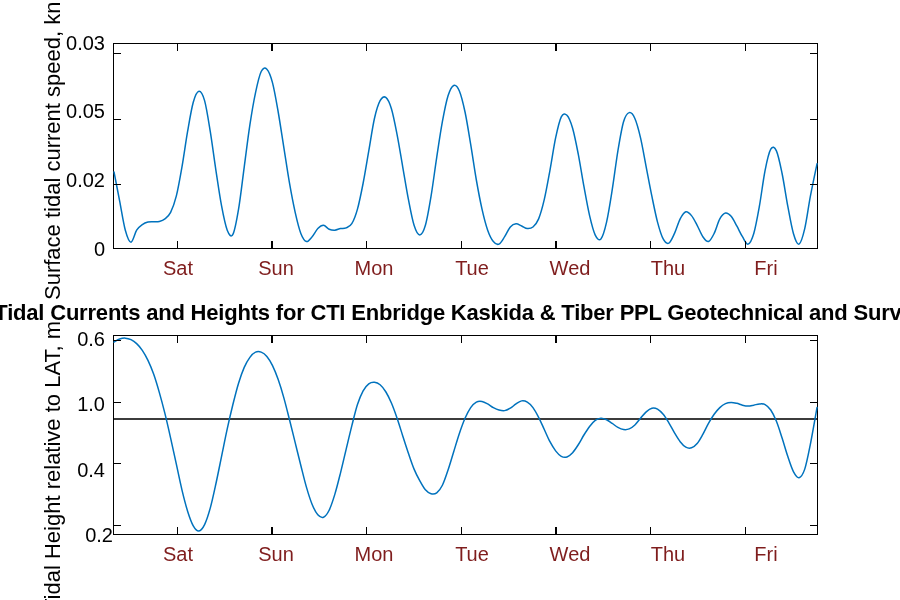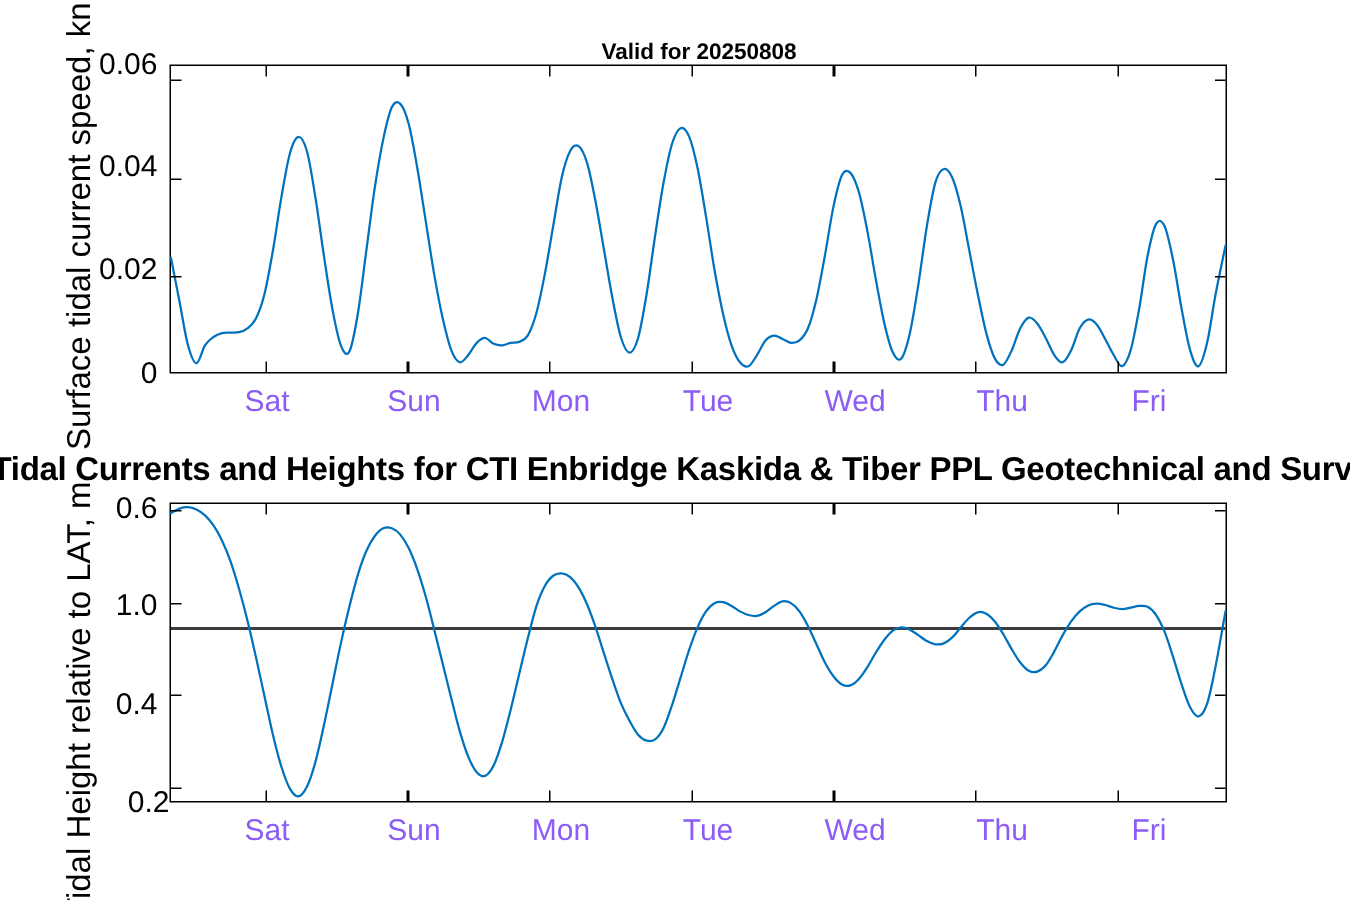--- a/index.html
+++ b/index.html
@@ -54,21 +54,21 @@
     background: #000;
   }
   .tick-y.left-in  { left: 0; width: 7px; }
   .tick-y.right-in { right: 0; width: 7px; }
 
   
   .xticklabel {
     position: absolute;
     font-size: 20px;
     line-height: 1;
-    color: #8b5cf6;
+    color: #7f1d1d;
     text-align: center;
     white-space: nowrap;
     transform: translateX(-50%);
   }
   .yticklabel {
     position: absolute;
     font-size: 20px;
     line-height: 1;
     color: #000;
     text-align: right;
@@ -115,21 +115,20 @@
     width: 100%;
     height: 1.4px;
     background: #3c3c3c;
   }
 </style>
 </head>
 <body>
 
 <div id="figure">
 
-  <div class="axes-title" style="left:466px; top:26px;">Valid for 20250808</div>
 
   <div class="ylabel" id="ylabel-top">Surface tidal current speed, kn</div>
 
   <div class="axes-box" id="axes-top">
     <svg class="plot-svg" id="svg-top" viewBox="0 0 705 206" preserveAspectRatio="none">
         <path d="M 0.00 129.16 C 0.95 134.06, 3.79 148.78, 5.68 158.59 C 7.57 168.40, 9.46 181.09, 11.36 188.02 C 13.25 194.94, 15.14 200.11, 17.03 200.11 C 18.93 200.11, 20.82 190.96, 22.71 188.02 C 24.60 185.07, 26.50 183.82, 28.39 182.46 C 30.28 181.09, 32.17 180.33, 34.07 179.84 C 35.96 179.35, 37.85 179.62, 39.74 179.51 C 41.64 179.41, 43.53 179.68, 45.42 179.19 C 47.32 178.70, 49.21 178.10, 51.10 176.57 C 52.99 175.05, 54.89 173.85, 56.78 170.03 C 58.67 166.22, 60.56 161.31, 62.46 153.68 C 64.35 146.05, 66.24 135.15, 68.13 124.25 C 70.03 113.35, 71.92 99.19, 73.81 88.29 C 75.70 77.39, 77.60 65.61, 79.49 58.86 C 81.38 52.10, 83.28 48.01, 85.17 47.74 C 87.06 47.47, 88.95 50.46, 90.85 57.22 C 92.74 63.98, 94.63 76.57, 96.52 88.29 C 98.42 100.00, 100.31 114.99, 102.20 127.52 C 104.09 140.06, 105.99 153.41, 107.88 163.49 C 109.77 173.57, 111.66 183.22, 113.56 188.02 C 115.45 192.81, 117.34 195.81, 119.23 192.27 C 121.13 188.72, 123.02 178.10, 124.91 166.76 C 126.81 155.43, 128.70 138.42, 130.59 124.25 C 132.48 110.08, 134.38 94.28, 136.27 81.75 C 138.16 69.21, 140.05 58.04, 141.95 49.05 C 143.84 40.06, 145.73 31.72, 147.62 27.79 C 149.52 23.87, 151.41 23.60, 153.30 25.50 C 155.19 27.41, 157.09 32.04, 158.98 39.24 C 160.87 46.43, 162.77 57.77, 164.66 68.67 C 166.55 79.57, 168.44 92.65, 170.34 104.63 C 172.23 116.62, 174.12 129.70, 176.01 140.60 C 177.91 151.50, 179.80 161.58, 181.69 170.03 C 183.58 178.48, 185.48 186.38, 187.37 191.29 C 189.26 196.19, 191.15 198.92, 193.05 199.46 C 194.94 200.01, 196.83 196.74, 198.72 194.56 C 200.62 192.38, 202.51 188.29, 204.40 186.38 C 206.30 184.47, 208.19 183.00, 210.08 183.11 C 211.97 183.22, 213.87 186.22, 215.76 187.03 C 217.65 187.85, 219.54 188.12, 221.44 188.02 C 223.33 187.91, 225.22 186.76, 227.11 186.38 C 229.01 186.00, 230.90 186.54, 232.79 185.73 C 234.68 184.91, 236.58 184.64, 238.47 181.48 C 240.36 178.32, 242.26 173.57, 244.15 166.76 C 246.04 159.95, 247.93 150.41, 249.83 140.60 C 251.72 130.79, 253.61 118.80, 255.50 107.90 C 257.40 97.01, 259.29 83.65, 261.18 75.21 C 263.07 66.76, 264.97 60.76, 266.86 57.22 C 268.75 53.68, 270.64 52.59, 272.54 53.95 C 274.43 55.31, 276.32 59.13, 278.21 65.40 C 280.11 71.66, 282.00 81.75, 283.89 91.56 C 285.79 101.37, 287.68 113.35, 289.57 124.25 C 291.46 135.15, 293.36 147.14, 295.25 156.95 C 297.14 166.76, 299.03 177.12, 300.93 183.11 C 302.82 189.11, 304.71 192.92, 306.60 192.92 C 308.50 192.92, 310.39 189.65, 312.28 183.11 C 314.17 176.57, 316.07 165.13, 317.96 153.68 C 319.85 142.24, 321.74 126.98, 323.64 114.44 C 325.53 101.91, 327.42 88.83, 329.32 78.48 C 331.21 68.12, 333.10 58.42, 334.99 52.32 C 336.89 46.21, 338.78 42.67, 340.67 41.85 C 342.56 41.04, 344.46 42.94, 346.35 47.41 C 348.24 51.88, 350.13 59.67, 352.03 68.67 C 353.92 77.66, 355.81 89.92, 357.70 101.37 C 359.60 112.81, 361.49 126.43, 363.38 137.33 C 365.28 148.23, 367.17 158.31, 369.06 166.76 C 370.95 175.21, 372.85 182.57, 374.74 188.02 C 376.63 193.47, 378.52 197.12, 380.42 199.46 C 382.31 201.80, 384.20 202.89, 386.09 202.08 C 387.99 201.26, 389.88 197.44, 391.77 194.56 C 393.66 191.67, 395.56 186.93, 397.45 184.75 C 399.34 182.57, 401.23 181.64, 403.13 181.48 C 405.02 181.31, 406.91 182.95, 408.81 183.77 C 410.70 184.58, 412.59 186.22, 414.48 186.38 C 416.38 186.54, 418.27 186.38, 420.16 184.75 C 422.05 183.11, 423.95 181.20, 425.84 176.57 C 427.73 171.94, 429.62 165.13, 431.52 156.95 C 433.41 148.78, 435.30 137.88, 437.19 127.52 C 439.09 117.17, 440.98 103.82, 442.87 94.83 C 444.77 85.83, 446.66 77.39, 448.55 73.57 C 450.44 69.76, 452.34 70.03, 454.23 71.94 C 456.12 73.84, 458.01 78.48, 459.91 85.02 C 461.80 91.56, 463.69 101.37, 465.58 111.17 C 467.48 120.98, 469.37 133.52, 471.26 143.87 C 473.15 154.23, 475.05 165.13, 476.94 173.30 C 478.83 181.48, 480.72 189.00, 482.62 192.92 C 484.51 196.84, 486.40 199.02, 488.30 196.84 C 490.19 194.66, 492.08 188.12, 493.97 179.84 C 495.87 171.56, 497.76 159.13, 499.65 147.14 C 501.54 135.15, 503.44 119.35, 505.33 107.90 C 507.22 96.46, 509.11 84.91, 511.01 78.48 C 512.90 72.05, 514.79 69.87, 516.68 69.32 C 518.58 68.78, 520.47 70.96, 522.36 75.21 C 524.26 79.46, 526.15 86.65, 528.04 94.83 C 529.93 103.00, 531.83 114.44, 533.72 124.25 C 535.61 134.06, 537.50 144.42, 539.40 153.68 C 541.29 162.95, 543.18 172.65, 545.07 179.84 C 546.97 187.03, 548.86 193.30, 550.75 196.84 C 552.64 200.39, 554.54 202.02, 556.43 201.10 C 558.32 200.17, 560.21 195.37, 562.11 191.29 C 564.00 187.20, 565.89 180.22, 567.79 176.57 C 569.68 172.92, 571.57 169.92, 573.46 169.38 C 575.36 168.83, 577.25 171.01, 579.14 173.30 C 581.03 175.59, 582.93 179.57, 584.82 183.11 C 586.71 186.65, 588.60 191.83, 590.50 194.56 C 592.39 197.28, 594.28 200.01, 596.17 199.46 C 598.07 198.92, 599.96 195.10, 601.85 191.29 C 603.74 187.47, 605.64 180.00, 607.53 176.57 C 609.42 173.14, 611.32 171.12, 613.21 170.69 C 615.10 170.25, 616.99 171.78, 618.89 173.96 C 620.78 176.14, 622.67 180.33, 624.56 183.77 C 626.46 187.20, 628.35 191.50, 630.24 194.56 C 632.13 197.61, 634.03 202.62, 635.92 202.08 C 637.81 201.53, 639.70 197.72, 641.60 191.29 C 643.49 184.86, 645.38 174.12, 647.28 163.49 C 649.17 152.87, 651.06 137.06, 652.95 127.52 C 654.85 117.99, 656.74 109.54, 658.63 106.27 C 660.52 103.00, 662.42 103.82, 664.31 107.90 C 666.20 111.99, 668.09 121.53, 669.99 130.79 C 671.88 140.06, 673.77 153.41, 675.66 163.49 C 677.56 173.57, 679.45 184.86, 681.34 191.29 C 683.23 197.72, 685.13 202.89, 687.02 202.08 C 688.91 201.26, 690.81 194.45, 692.70 186.38 C 694.59 178.32, 696.33 164.58, 698.38 153.68 C 700.43 142.78, 703.90 126.43, 705.00 120.98" fill="none" stroke="#0072BD" stroke-width="1.5" stroke-linejoin="round" stroke-linecap="round" vector-effect="non-scaling-stroke"></path>
       </svg>
   <div class="tick-x top-in" style="left: 62.8027px;"></div>
       <div class="tick-x bottom-in" style="left: 62.8027px;"></div>
       <div class="tick-x top-in" style="left: 157.434px;"></div>
@@ -147,22 +146,22 @@
       <div class="tick-y left-in" style="top: 140.003px;"></div>
       <div class="tick-y right-in" style="top: 140.003px;"></div>
       <div class="tick-y left-in" style="top: 74.6063px;"></div>
       <div class="tick-y right-in" style="top: 74.6063px;"></div>
       <div class="tick-y left-in" style="top: 9.20952px;"></div>
       <div class="tick-y right-in" style="top: 9.20952px;"></div>
     </div>
 
   <div class="yticklabel" style="left:105px; top:249px; transform:translate(-100%,-50%);">0</div>
   <div class="yticklabel" style="left:105px; top:180px; transform:translate(-100%,-50%);">0.02</div>
-  <div class="yticklabel" style="left:105px; top:111px; transform:translate(-100%,-50%);">0.04</div>
-  <div class="yticklabel" style="left:105px; top:43px;  transform:translate(-100%,-50%);">0.06</div>
+  <div class="yticklabel" style="left:105px; top:111px; transform:translate(-100%,-50%);">0.05</div>
+  <div class="yticklabel" style="left:105px; top:43px;  transform:translate(-100%,-50%);">0.03</div>
 
   <div class="xticklabel" style="left:178px; top:258px;">Sat</div>
   <div class="xticklabel" style="left:276px; top:258px;">Sun</div>
   <div class="xticklabel" style="left:374px; top:258px;">Mon</div>
   <div class="xticklabel" style="left:472px; top:258px;">Tue</div>
   <div class="xticklabel" style="left:570px; top:258px;">Wed</div>
   <div class="xticklabel" style="left:668px; top:258px;">Thu</div>
   <div class="xticklabel" style="left:766px; top:258px;">Fri</div>
 
   <div id="figure-title">Tidal Currents and Heights for CTI Enbridge  Kaskida &amp; Tiber PPL Geotechnical and Surveys</div>

